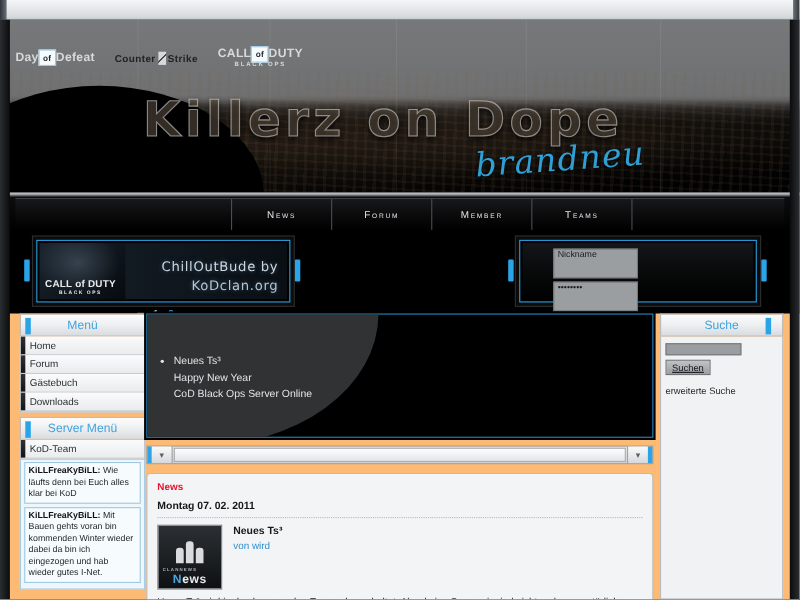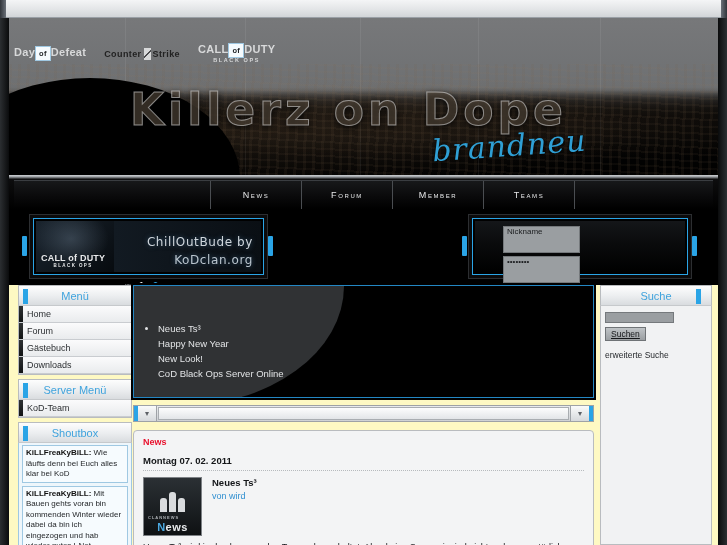--- a/index.html
+++ b/index.html
@@ -170,21 +170,21 @@
     padding:1px 6px;cursor:pointer;font-family:"Liberation Sans", sans-serif;
   }
   .lreg{color:#6a6d70;font-size:8.5px;cursor:pointer;}
 
   
   .sidearrow{
     position:absolute;top:26px;width:5px;height:20px;background:#2aa4e6;border-radius:1px;
   }
 
   
-  .content{position:relative;width:727px;height:260px;background:#fef9c3;}
+  .content{position:relative;width:727px;height:260px;background:#fdba74;}
 
   
   .leftcol{position:absolute;left:18px;top:0;width:114px;}
   .panel{
     background:#f1f2f3;border:1px solid #b9bcbf;border-top:none;box-sizing:border-box;
   }
   .ptitle{
     height:21px;line-height:21px;text-align:center;
     color:#3fa3dd;font-size:11px;
     background:linear-gradient(to bottom,#fdfdfd 0%,#eceef0 52%,#d9dcdf 100%);
@@ -409,42 +409,37 @@
         </div>
 
         <div class="ptitle" style="margin-top:4px">
           <span class="knob"></span>
           <span>Server Menü</span>
         </div>
         <div class="panel">
           <div class="mitem">KoD-Team</div>
         </div>
 
-        <div class="ptitle" style="margin-top:4px">
-          <span class="knob"></span>
-          <span>Shoutbox</span>
-        </div>
         <div class="shout">
           <div class="sm">
             <b>KiLLFreaKyBiLL:</b><span> Wie läufts denn bei Euch alles klar bei KoD</span>
           </div>
           <div class="sm">
             <b>KiLLFreaKyBiLL:</b><span> Mit Bauen gehts voran bin kommenden Winter wieder dabei da bin ich eingezogen und hab wieder gutes I-Net.</span>
           </div>
 
         </div>
       </div>
 
       <div class="centercol">
         <div class="newsbox">
           <div class="swoosh"></div>
           <ul class="newslist">
             <li>Neues Ts³</li>
             <li>Happy New Year</li>
-            <li>New Look!</li>
             <li>CoD Black Ops Server Online</li>
           </ul>
         </div>
 
         <div class="hscroll">
           <div class="hs-edge"></div>
           <div class="hsbtn">▾</div>
           <div class="hsthumb"></div>
           <div class="hsbtn r">▾</div>
           <div class="hs-edge"></div>

